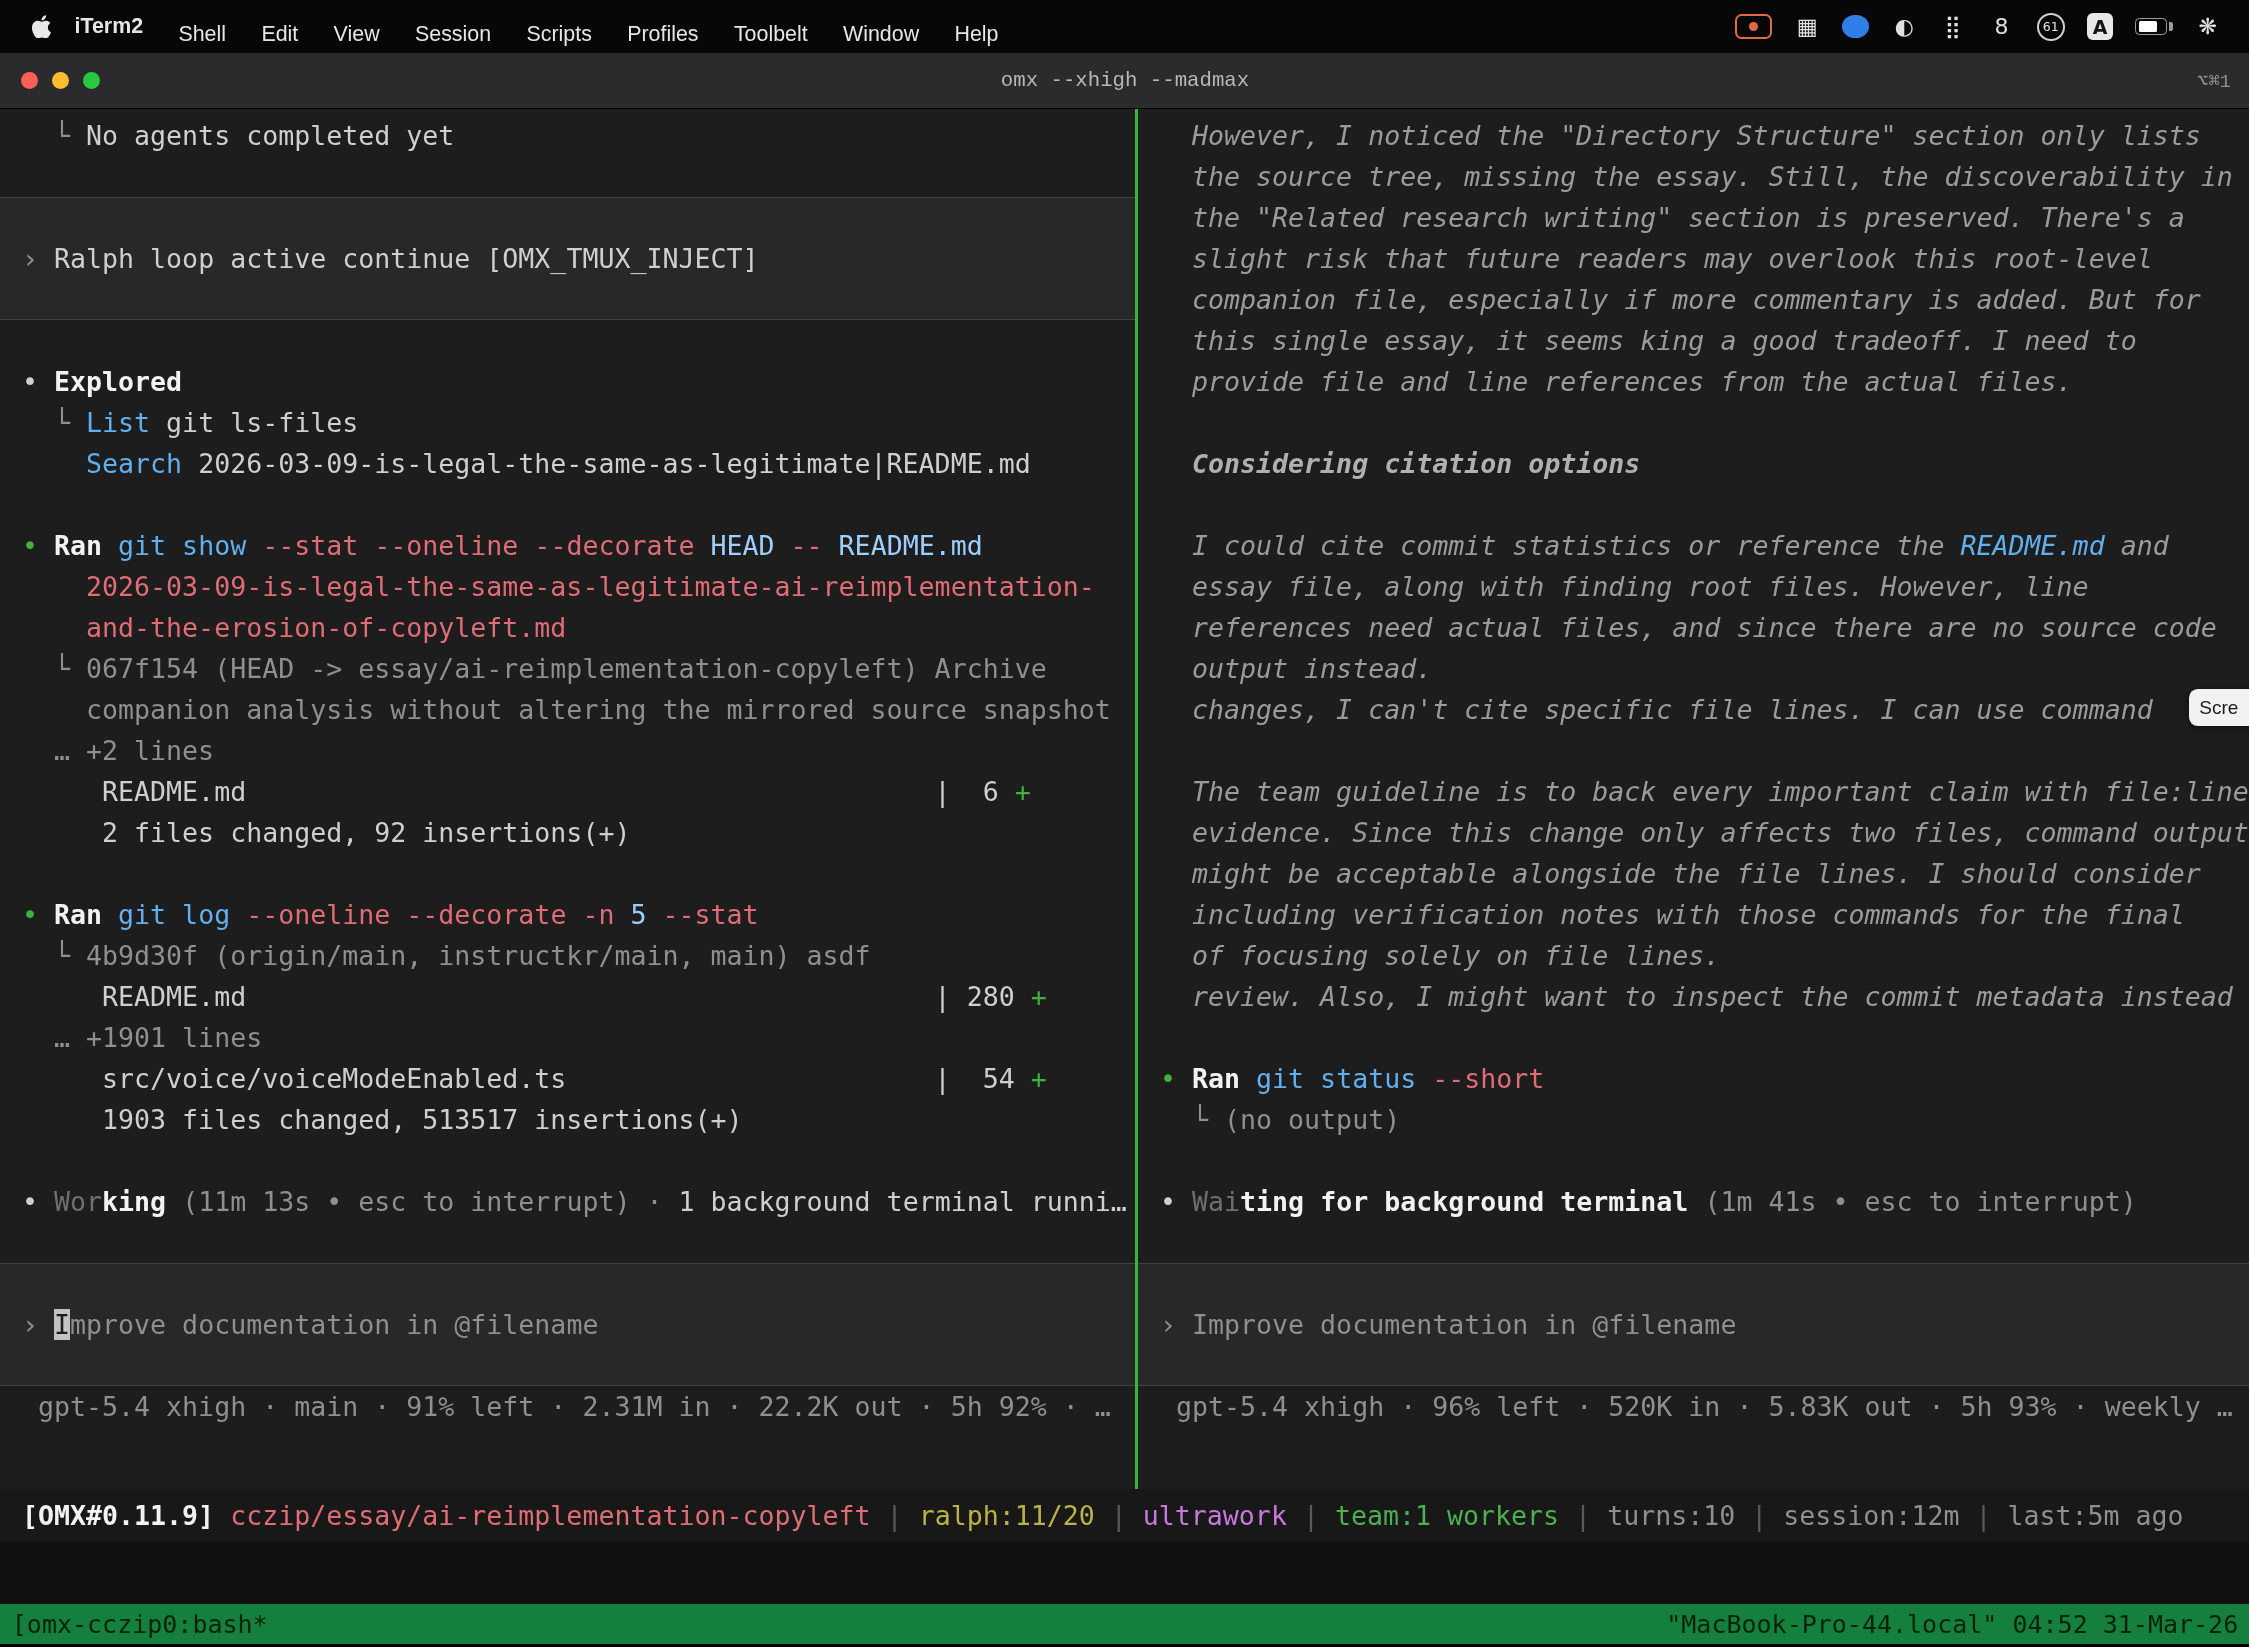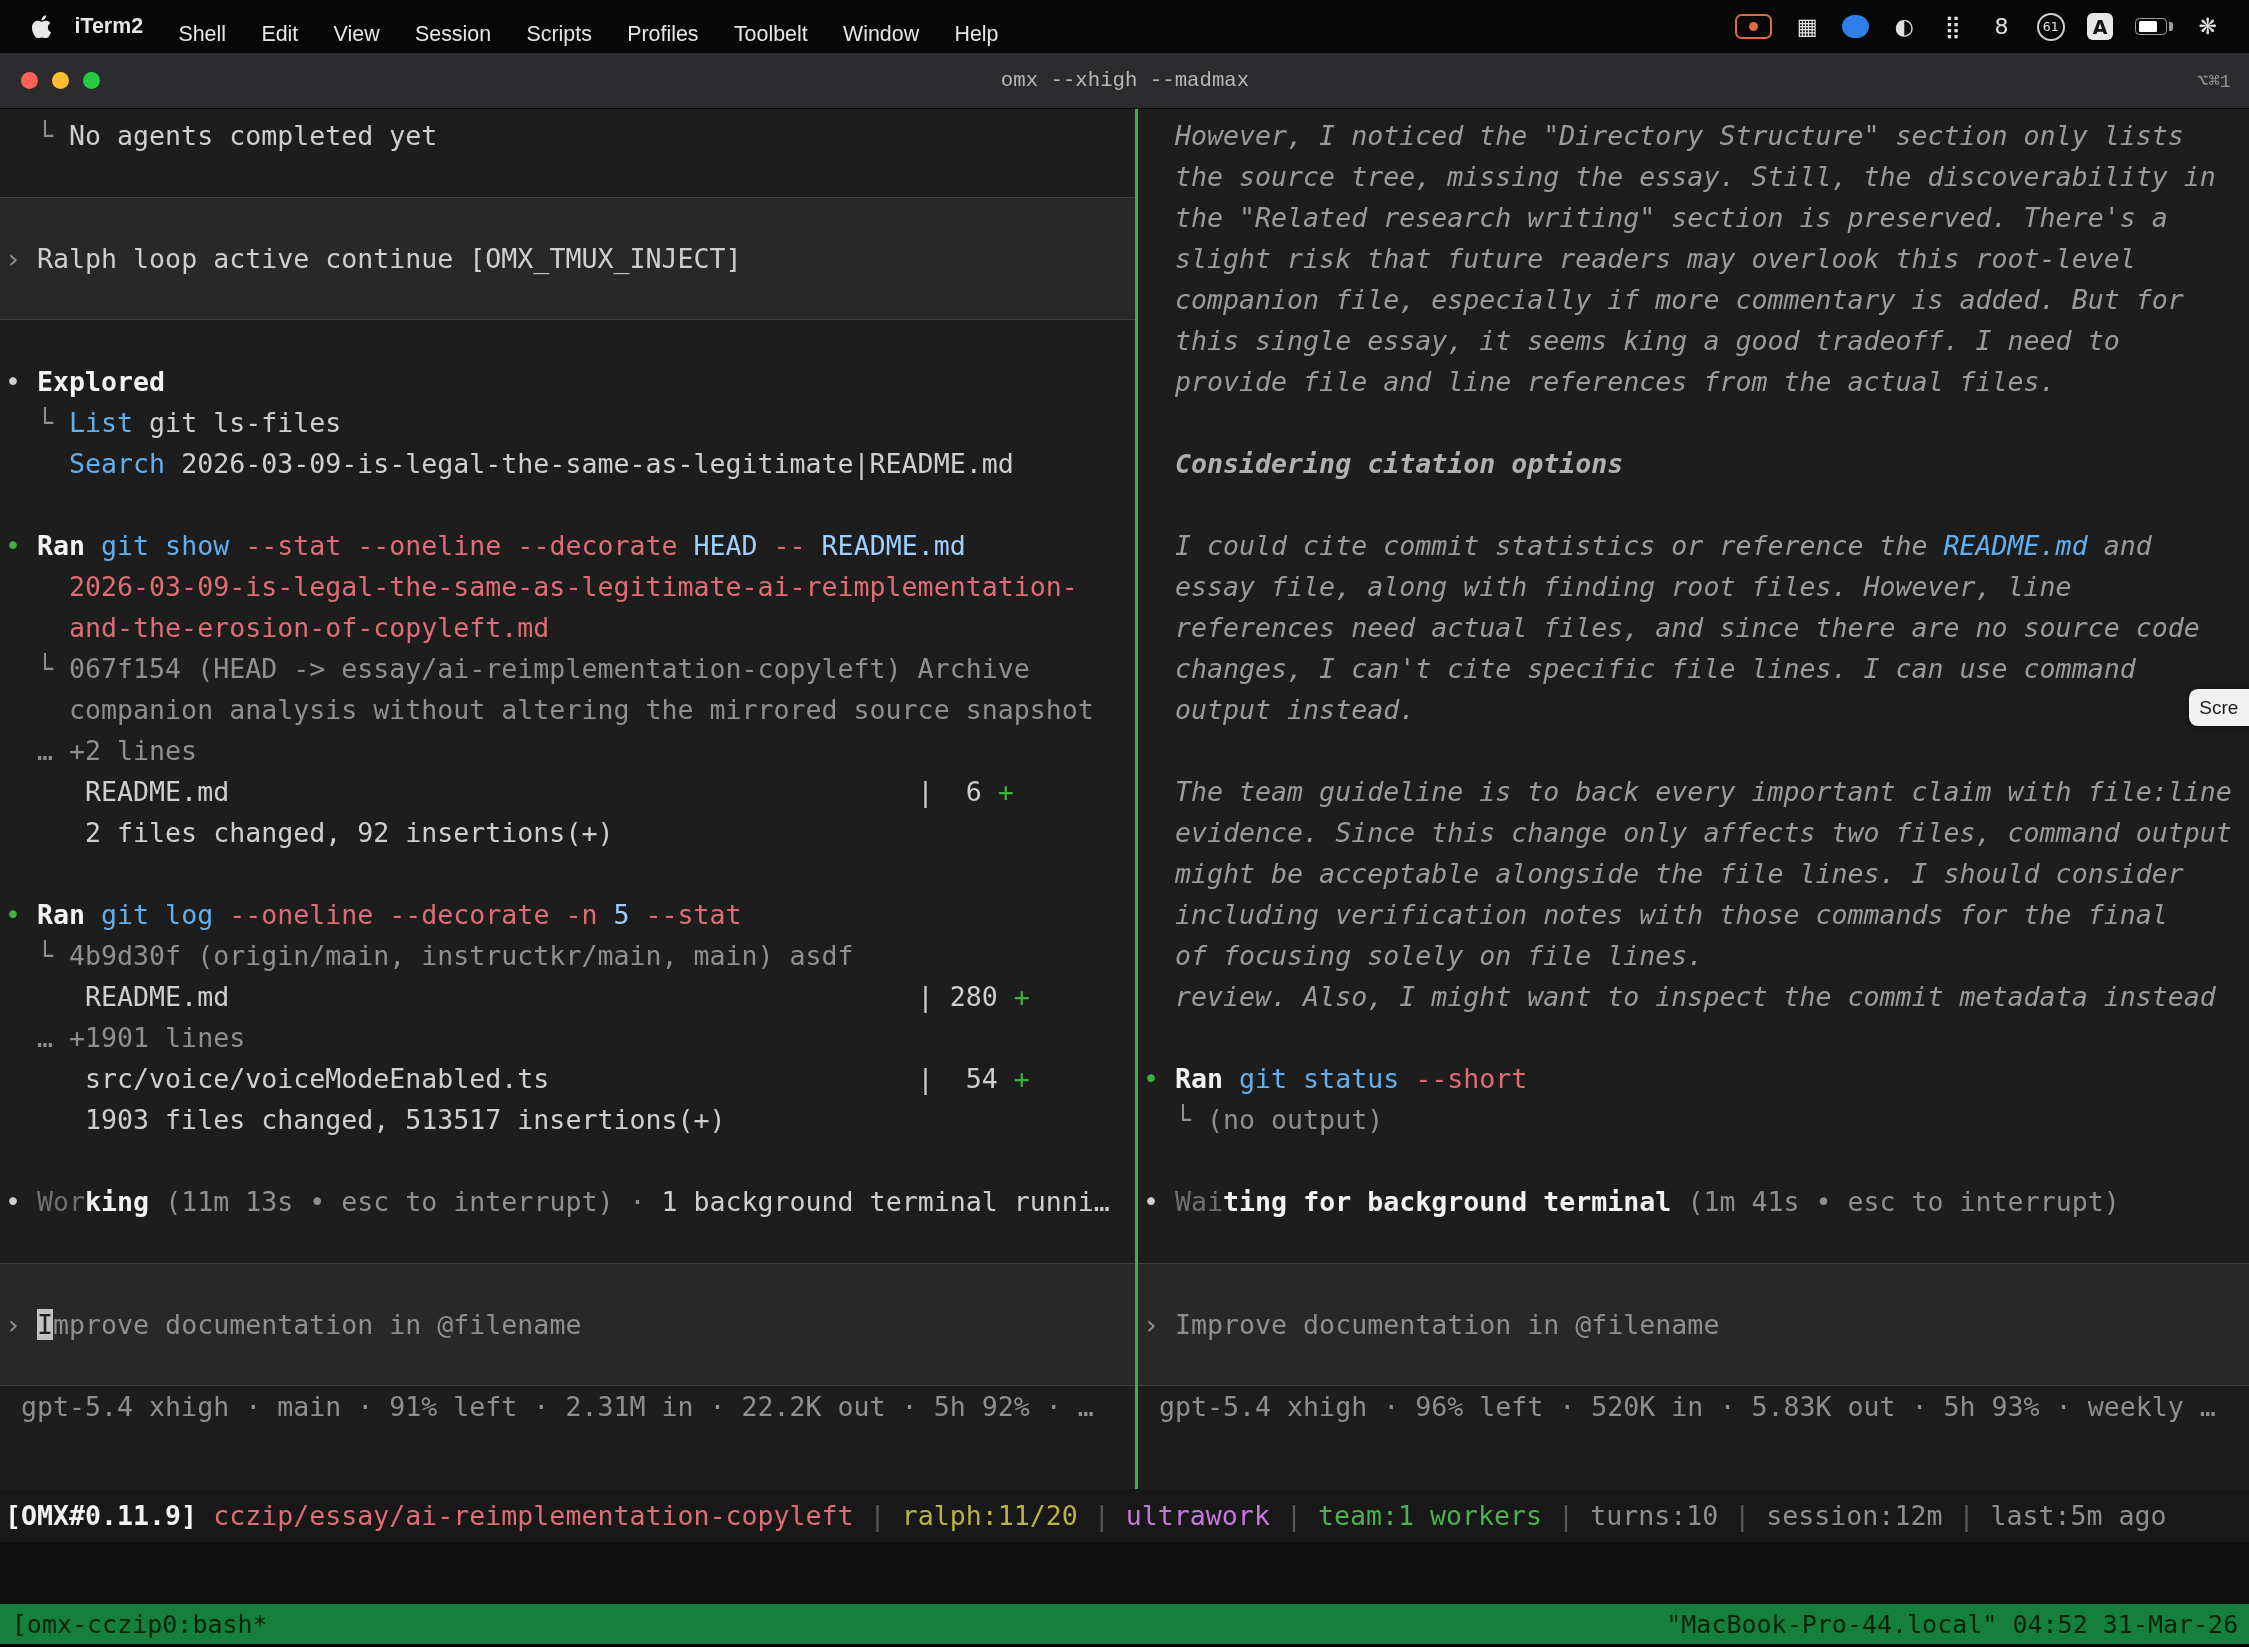--- a/index.html
+++ b/index.html
@@ -45,21 +45,21 @@
   .win-title { position:absolute; left:0; right:0; text-align:center; color:#b8b8b8; font-size:20.7px; }
   .win-shortcut { margin-left:auto; padding-right:19px; color:#8e8e8e; font-size:19px; z-index:2; }
   
   .terminal { display:flex; height:1380px; background:#1d1d1d; }
   .pane { overflow:hidden; padding-top:5.9px; }
   .pane.left { width:1135px; }
   .pane.right { flex:1; }
   .divider { width:3px; background:#38b438; }
   .tline {
     height:41px; line-height:41px; font-size:26.6px; white-space:pre;
-    color:#cfcfcf; overflow:hidden; padding-left:5px;
+    color:#cfcfcf; overflow:hidden; padding-left:22px;
   }
   .cmd-box {
     background:#282828; border-top:1.5px solid #404040; border-bottom:1.5px solid #404040;
     padding:40px 0;
   }
   
   .s-fg     { color:#cfcfcf; }
   .s-dim    { color:#8f8f8f; }
   .s-dim2   { color:#6f6f6f; }
   .s-boldw  { color:#f2f2f2; font-weight:bold; }
@@ -200,22 +200,22 @@
         <div class="tline"><span class="s-it">  slight risk that future readers may overlook this root-level</span></div>
         <div class="tline"><span class="s-it">  companion file, especially if more commentary is added. But for</span></div>
         <div class="tline"><span class="s-it">  this single essay, it seems king a good tradeoff. I need to</span></div>
         <div class="tline"><span class="s-it">  provide file and line references from the actual files.</span></div>
         <div class="tline"></div>
         <div class="tline"><span class="s-itb">  Considering citation options</span></div>
         <div class="tline"></div>
         <div class="tline"><span class="s-it">  I could cite commit statistics or reference the </span><span class="s-itblue">README.md</span><span class="s-it"> and</span></div>
         <div class="tline"><span class="s-it">  essay file, along with finding root files. However, line</span></div>
         <div class="tline"><span class="s-it">  references need actual files, and since there are no source code</span></div>
+        <div class="tline"><span class="s-it">  output instead.</span></div>
         <div class="tline"><span class="s-it">  changes, I can't cite specific file lines. I can use command</span></div>
-        <div class="tline"><span class="s-it">  output instead.</span></div>
         <div class="tline"></div>
         <div class="tline"><span class="s-it">  The team guideline is to back every important claim with file:line</span></div>
         <div class="tline"><span class="s-it">  evidence. Since this change only affects two files, command output</span></div>
         <div class="tline"><span class="s-it">  might be acceptable alongside the file lines. I should consider</span></div>
         <div class="tline"><span class="s-it">  including verification notes with those commands for the final</span></div>
         <div class="tline"><span class="s-it">  of focusing solely on file lines.</span></div>
         <div class="tline"><span class="s-it">  review. Also, I might want to inspect the commit metadata instead</span></div>
         <div class="tline"></div>
         <div class="tline"><span class="s-green">• </span><span class="s-boldw">Ran </span><span class="s-blue">git status </span><span class="s-red">--short</span></div>
         <div class="tline"><span class="s-dim">  └ (no output)</span></div>

